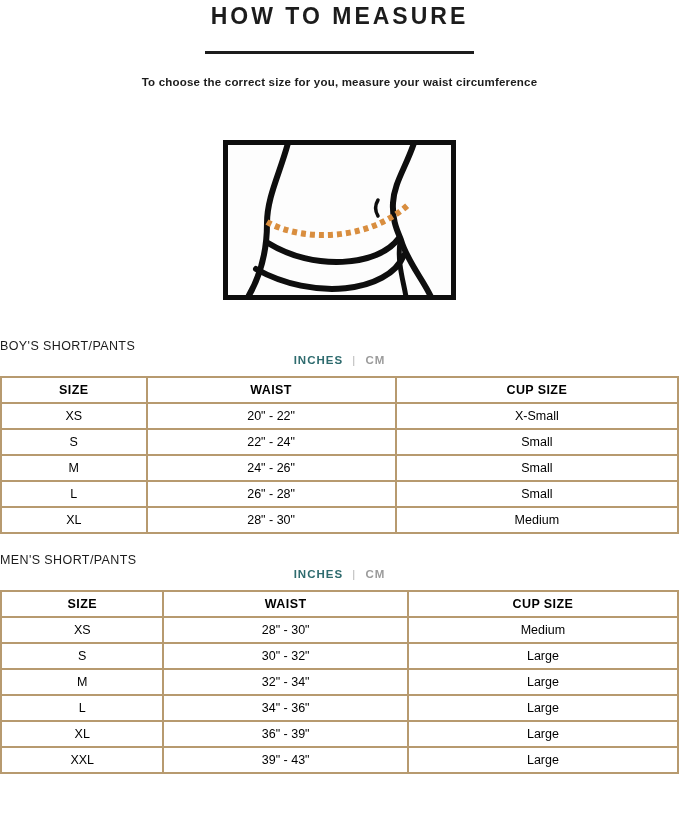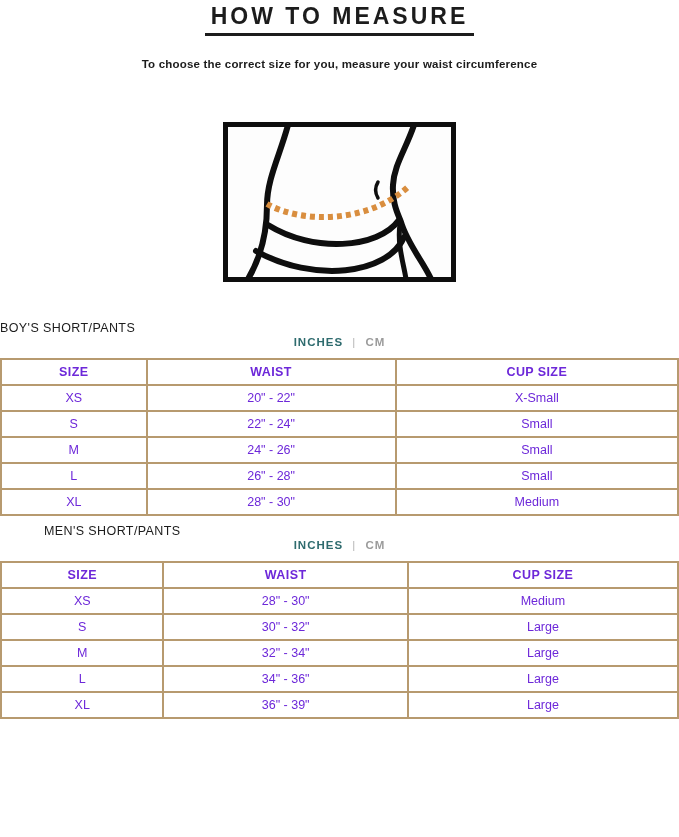--- a/index.html
+++ b/index.html
@@ -14,21 +14,21 @@
   }
 
   .page-title-wrap { text-align: center; }
   .page-title {
     display: inline-block;
     font-size: 23px;
     font-weight: 700;
     letter-spacing: 3px;
     color: #1c1c1c;
     border-bottom: 3px solid #1c1c1c;
-    padding: 0 6px 3px 6px;
+    padding: 0 6px 21px 6px;
   }
   .page-subtitle {
     margin-top: 22px;
     text-align: center;
     font-size: 11.5px;
     font-weight: 600;
     color: #1c1c1c;
     letter-spacing: 0.2px;
   }
 
@@ -42,21 +42,21 @@
   .illustration-wrap svg { display: block; width: 223px; height: 150px; }
 
   .section-heading {
     margin-top: 39px;
     text-align: left;
     font-size: 12.5px;
     font-weight: 400;
     letter-spacing: 0.4px;
     color: #1c1c1c;
   }
-  .section-heading.second { margin-top: 8px; padding-left: 44px; }
+  .section-heading.second { margin-top: 19px; }
 
   .units-row {
     margin-top: 1px;
     text-align: center;
     font-size: 11.5px;
     font-weight: 700;
     letter-spacing: 1px;
   }
   .unit-active { color: #2e6b6e; cursor: pointer; }
   .unit-sep { color: #b5b5b5; font-weight: 400; padding: 0 5px; }
@@ -67,21 +67,21 @@
     margin-top: 10px;
     border-collapse: collapse;
     table-layout: fixed;
   }
   table.size-table th, table.size-table td {
     border: 2px solid #b79a6f;
     height: 26px;
     text-align: center;
     vertical-align: middle;
     font-size: 12.5px;
-    color: #6d28d9;
+    color: #000000;
     padding: 0 4px;
   }
   table.size-table th { font-weight: 700; letter-spacing: 0.4px; }
   table.size-table td { font-weight: 400; }
 
   table.boys col.c1 { width: 21.5%; }
   table.boys col.c2 { width: 36.8%; }
   table.boys col.c3 { width: 41.7%; }
 
   table.mens col.c1 { width: 24%; }
@@ -201,14 +201,19 @@
       <tr>
         <td>L</td>
         <td>34" - 36"</td>
         <td>Large</td>
       </tr>
       <tr>
         <td>XL</td>
         <td>36" - 39"</td>
         <td>Large</td>
       </tr>
+      <tr>
+        <td>XXL</td>
+        <td>39" - 43"</td>
+        <td>Large</td>
+      </tr>
     </tbody>
 </table>
 
 </body></html>

